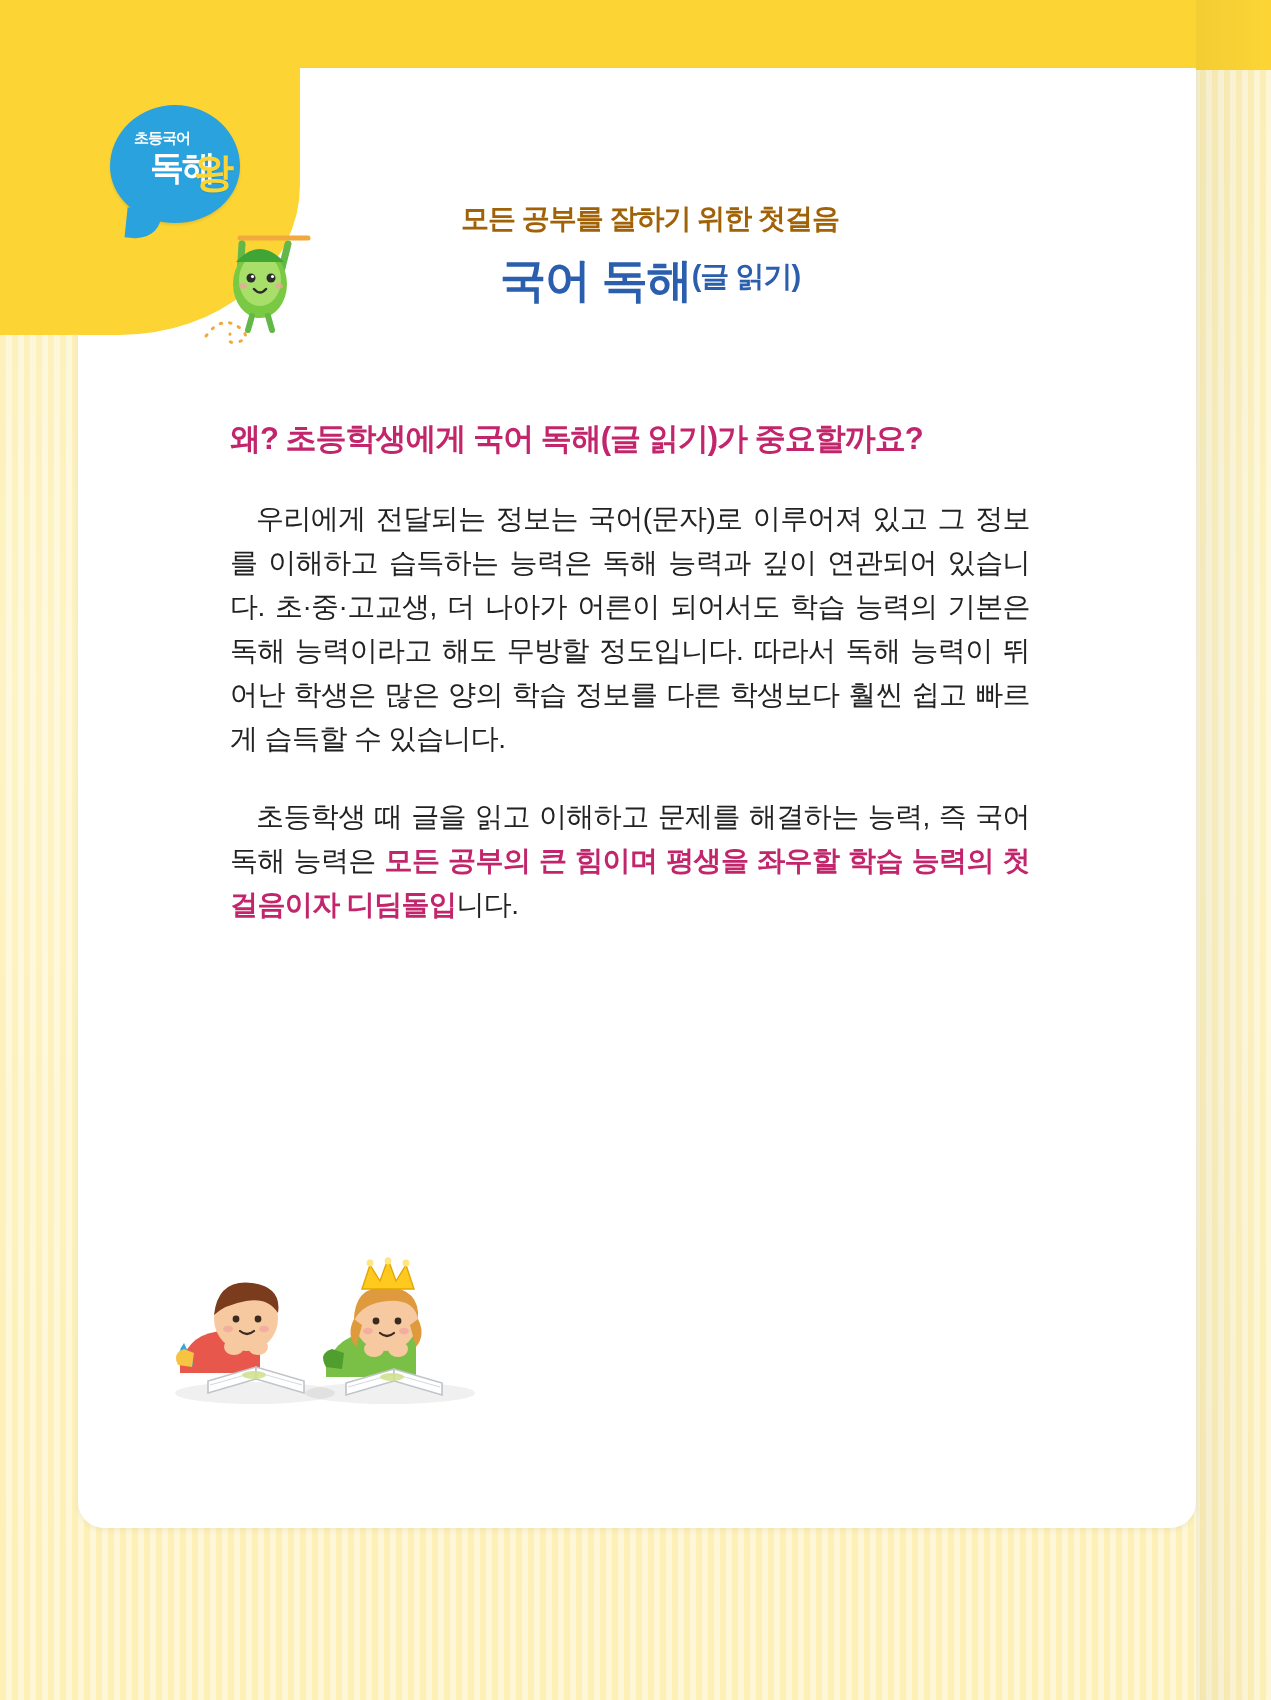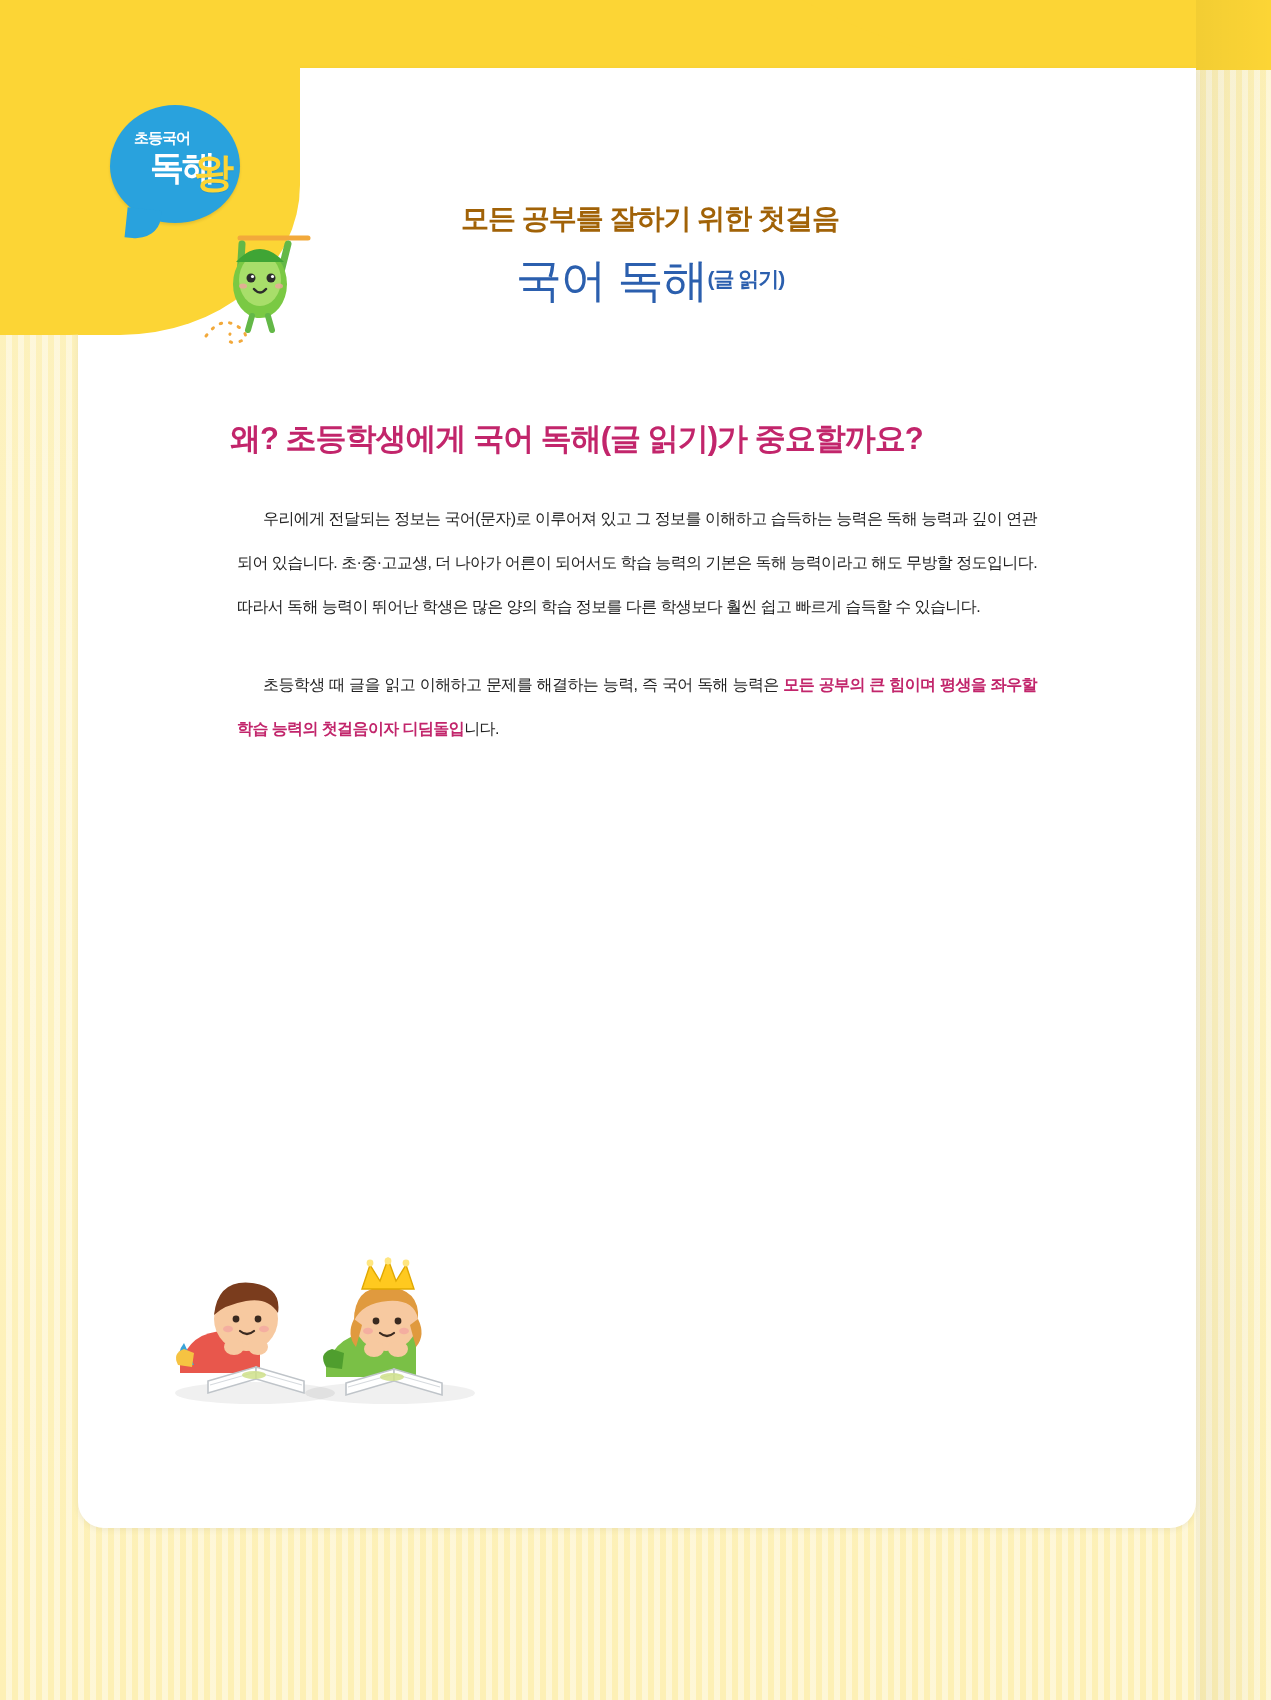--- a/index.html
+++ b/index.html
@@ -168,27 +168,27 @@
   .title-sub {
     color: #a16207;
     font-size: 28px;
     font-weight: bold;
     letter-spacing: -1px;
     margin-bottom: 12px;
   }
   .title-main {
     color: #2b5fae;
     font-size: 46px;
-    font-weight: normal;
+    font-weight: bold;
     letter-spacing: -1px;
     display: inline-block;
   }
   .title-paren {
     color: #2b5fae;
-    font-size: 21px;
+    font-size: 29px;
     font-weight: bold;
     letter-spacing: -1px;
     vertical-align: 10px;
   }
 
   
   .headline {
     position: absolute;
     left: 230px;
     top: 418px;
@@ -197,25 +197,24 @@
     font-weight: bold;
     letter-spacing: -1px;
   }
 
   .body {
     position: absolute;
     left: 230px;
     top: 497px;
     width: 800px;
     color: #222222;
-    font-size: 16px;
+    font-size: 28px;
     line-height: 44px;
     letter-spacing: -0.6px;
     text-align: justify;
-    margin-left: 7px;
   }
   .body p {
     margin: 0 0 34px 0;
     text-indent: 26px;
   }
   .hl {
     color: #c2256b;
     font-weight: bold;
   }
 

